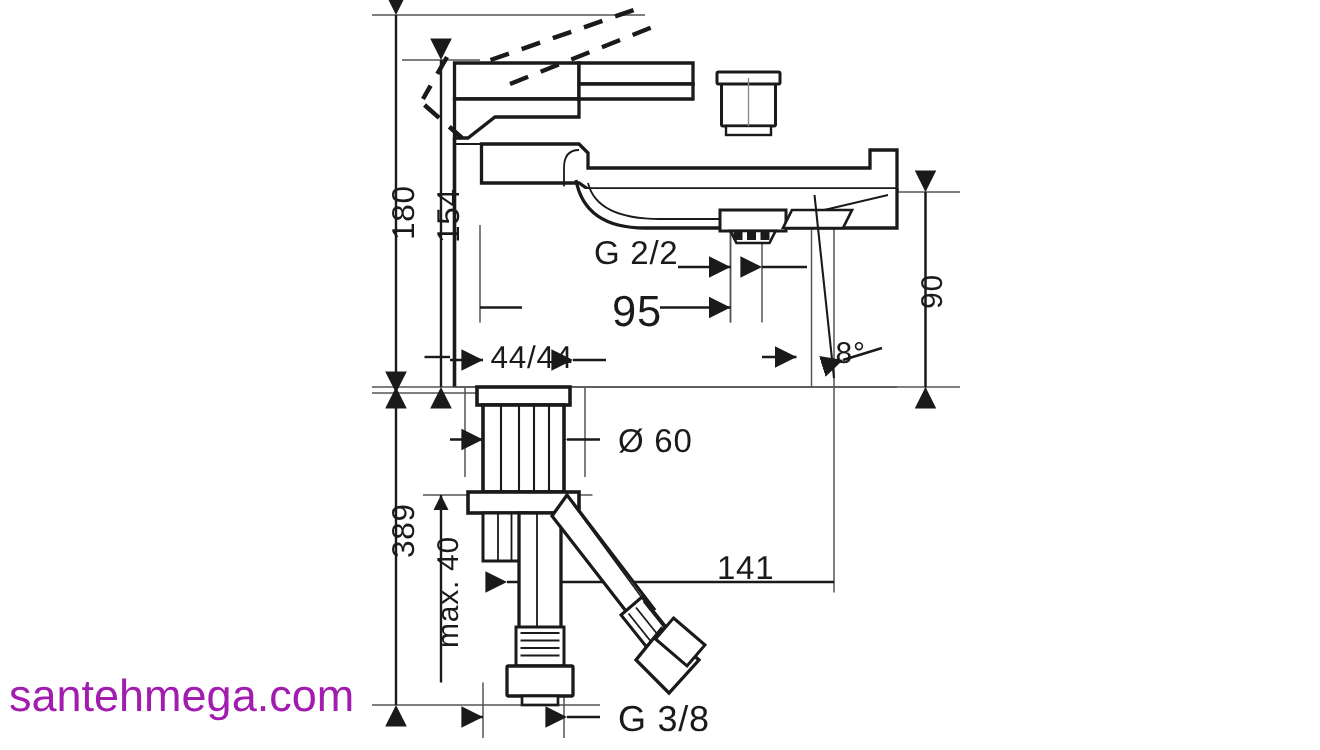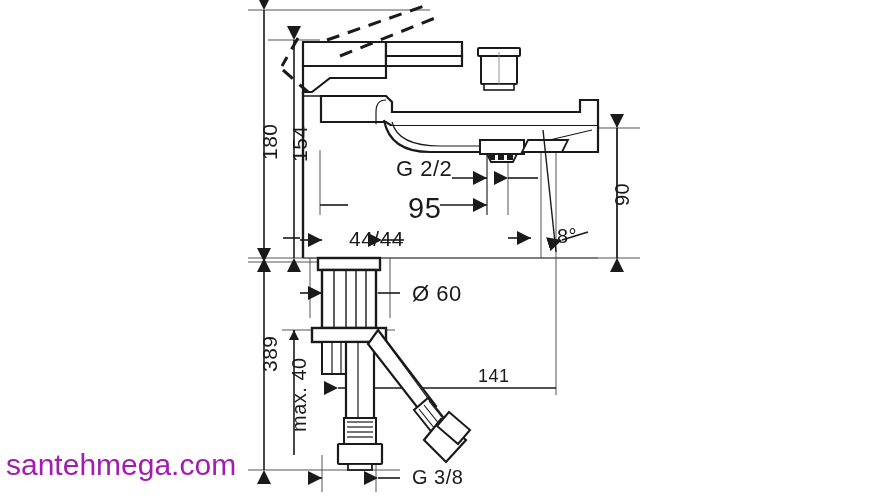--- a/index.html
+++ b/index.html
@@ -194,29 +194,29 @@
   <div class="dim-label rot90" style="left:258px; top:160px; font-size:21px;">180</div>
 
   <div class="dim-label rot90" style="left:288px; top:162px; font-size:21px;">154</div>
 
   <div class="dim-label rot90" style="left:611px; top:206px; font-size:20px;">90</div>
 
   <div class="dim-label" style="left:396px; top:156px; font-size:22px;">G 2/2</div>
 
   <div class="dim-label" style="left:408px; top:192px; font-size:29px;">95</div>
 
-  <div class="dim-label" style="left:327px; top:227px; font-size:21px;margin-left:22px;">44/44</div>
+  <div class="dim-label" style="left:327px; top:227px; font-size:21px;">44/44</div>
 
   <div class="dim-label" style="left:557px; top:225px; font-size:20px;">8°</div>
 
   <div class="dim-label" style="left:412px; top:281px; font-size:22px;">Ø 60</div>
 
   <div class="dim-label rot90" style="left:258px; top:372px; font-size:21px;">389</div>
 
   <div class="dim-label rot90" style="left:288px; top:432px; font-size:20px;">max. 40</div>
 
-  <div class="dim-label" style="left:478px; top:366px; font-size:18px;">141</div>
-
-  <div class="dim-label" style="left:412px; top:466px; font-size:20px;">G 3/8</div>
+  <div class="dim-label" style="left:478px; top:366px; font-size:22px;">141</div>
+
+  <div class="dim-label" style="left:412px; top:466px; font-size:24px;">G 3/8</div>
 
   <div class="watermark">santehmega.com</div>
 
 </div>
 
 </body></html>

